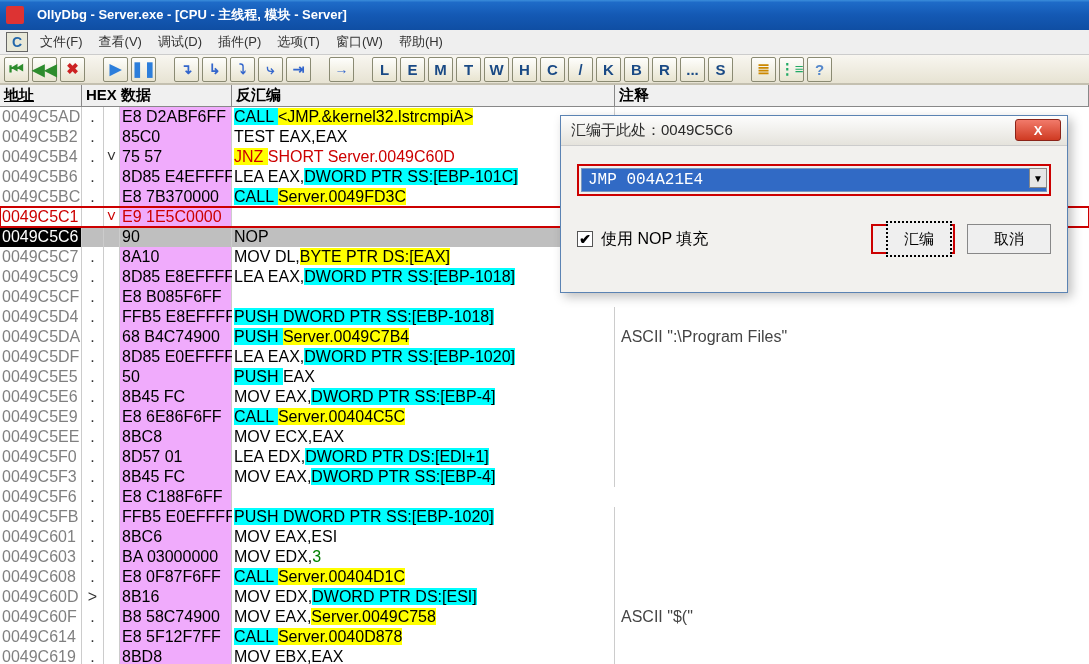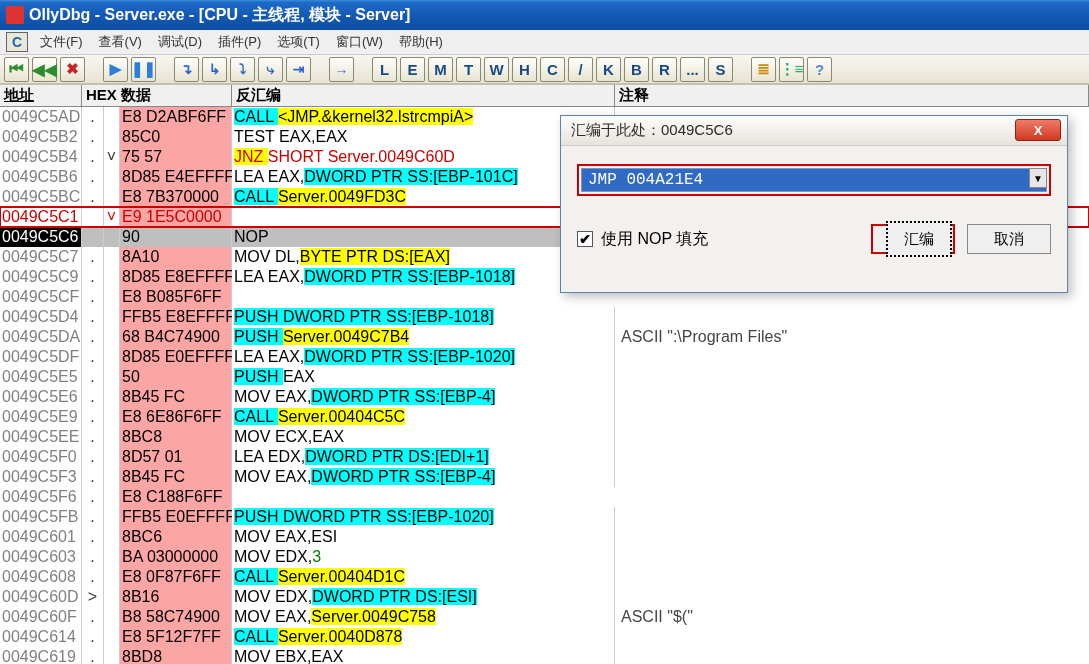--- a/index.html
+++ b/index.html
@@ -1,20 +1,20 @@
 <!DOCTYPE html>
 <html><head>
 <meta charset="utf-8">
 <style>
 * { margin: 0; padding: 0; box-sizing: border-box; font-family: "Tahoma", "SimSun", sans-serif; }
 body { width: 1089px; height: 664px; background: #ece9d8; overflow: hidden; }
 
 .title-bar { height: 30px; background: linear-gradient(to bottom, #3b8edb 0%, #1e6bc8 8%, #1459b4 50%, #0f4ea3 100%); display: flex; align-items: center; padding-left: 6px; }
 .title-bar .icon { width: 18px; height: 18px; margin-right: 5px; background: #d33; border-radius: 2px; }
-.title-bar .title { color: #fff; font-size: 16px; font-weight: bold; }
+.title-bar .title { color: #fff; font-size: 13px; font-weight: bold; margin-left: 8px; }
 
 .menu-bar { height: 25px; background: #efefef; border-bottom: 1px solid #ccc; display: flex; align-items: center; padding-left: 6px; gap: 8px; }
 .menu-bar .c-btn { width: 22px; height: 20px; border: 1px solid #666; background: #e8e8d8; display: flex; align-items: center; justify-content: center; font-weight: bold; color: #26a; font-size: 14px; }
 .menu-bar .menu-item { font-size: 13px; color: #333; cursor: pointer; padding: 2px 4px; }
 
 .toolbar { height: 30px; background: linear-gradient(to bottom,#f8f6f0,#e7e3d3); border-bottom: 2px solid #c4c0b0; display: flex; align-items: center; padding-left: 4px; gap: 4px; }
 .tb-group { display: flex; gap: 3px; }
 .tb-sep { width: 10px; }
 .tb-btn { width: 25px; height: 25px; border: 1px solid #8a8a73; background: linear-gradient(to bottom,#fefefc,#e8e4d0); display: flex; align-items: center; justify-content: center; font-weight: bold; font-size: 15px; color: #444; border-radius: 2px; cursor: pointer; }
 .tb-btn.nav { color: #2d8c2d; font-size: 16px; }
@@ -26,21 +26,21 @@
 .col-addr { width: 82px; text-decoration: underline; }
 .col-hex { width: 150px; }
 .col-dis { width: 383px; }
 .col-cmt { flex: 1; }
 
 .rows { font-family: "Fixedsys", "Courier New", monospace; font-size: 16px; line-height: 20px; }
 .row { display: flex; height: 20px; border-bottom:0; }
 .row .c-addr { width: 82px; color:#808080; background:#fff; border-right:1px solid #ccc; padding-left:2px; }
 .row .c-mark { width: 22px; background:#fff; border-right:1px solid #ccc; text-align:center; color:#333; }
 .row .c-aux { width: 16px; background:#fff; border-right:1px solid #ccc; text-align:center; color:#333;}
-.row .c-hex { width: 112px; background:#fca5a5; color:#000; border-right:1px solid #ccc; padding-left:2px; white-space:pre; }
+.row .c-hex { width: 112px; background:#f0abfc; color:#000; border-right:1px solid #ccc; padding-left:2px; white-space:pre; }
 .row .c-dis { width: 383px; background:#fff; border-right:1px solid #ccc; padding-left:2px; white-space:pre; }
 .row .c-cmt { flex:1; background:#fff; padding-left:6px; color:#444; }
 .hl-row .c-addr { color:#000; }
 .sel-row .c-addr { background:#000 !important; color:#fff !important; }
 .sel-row .c-mark, .sel-row .c-aux, .sel-row .c-hex, .sel-row .c-dis { background:#bfbfbf !important; }
 .sel-user .c-addr,.sel-user .c-mark,.sel-user .c-aux,.sel-user .c-hex,.sel-user .c-dis { color:#c00 !important; }
 .red-box { outline: 2px solid #c00; outline-offset:-1px; }
 
 .tok-call { background:#00ffff; color:#000; }
 .tok-target-y { background:#ffff00; color:#000; }

